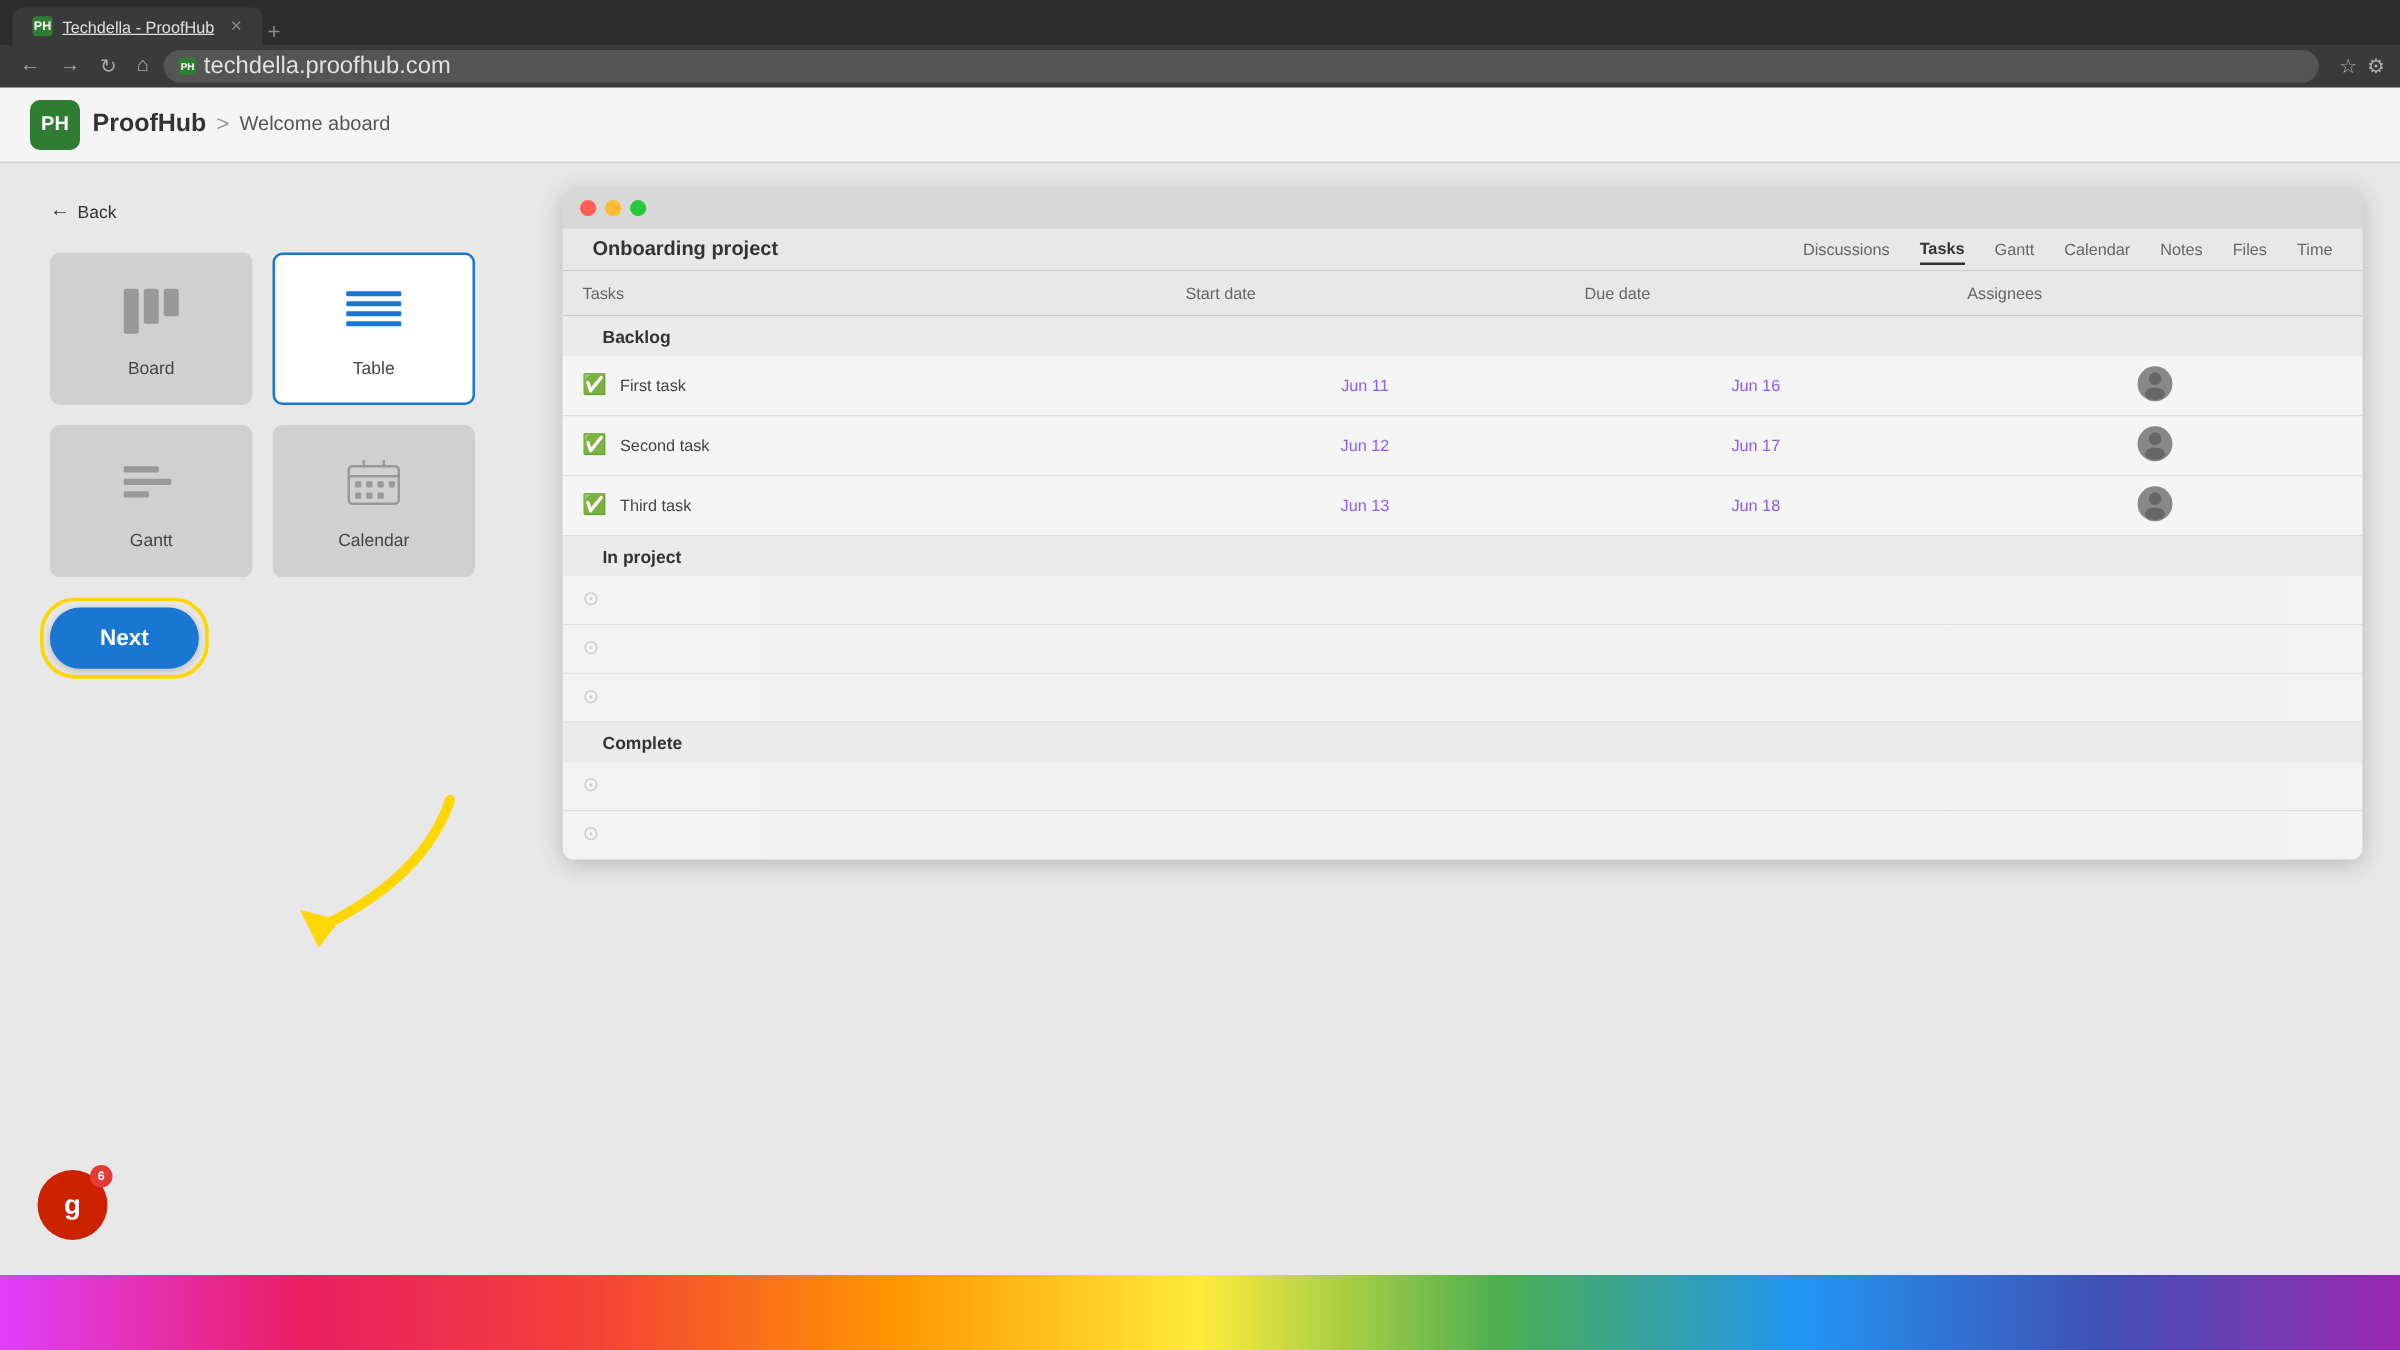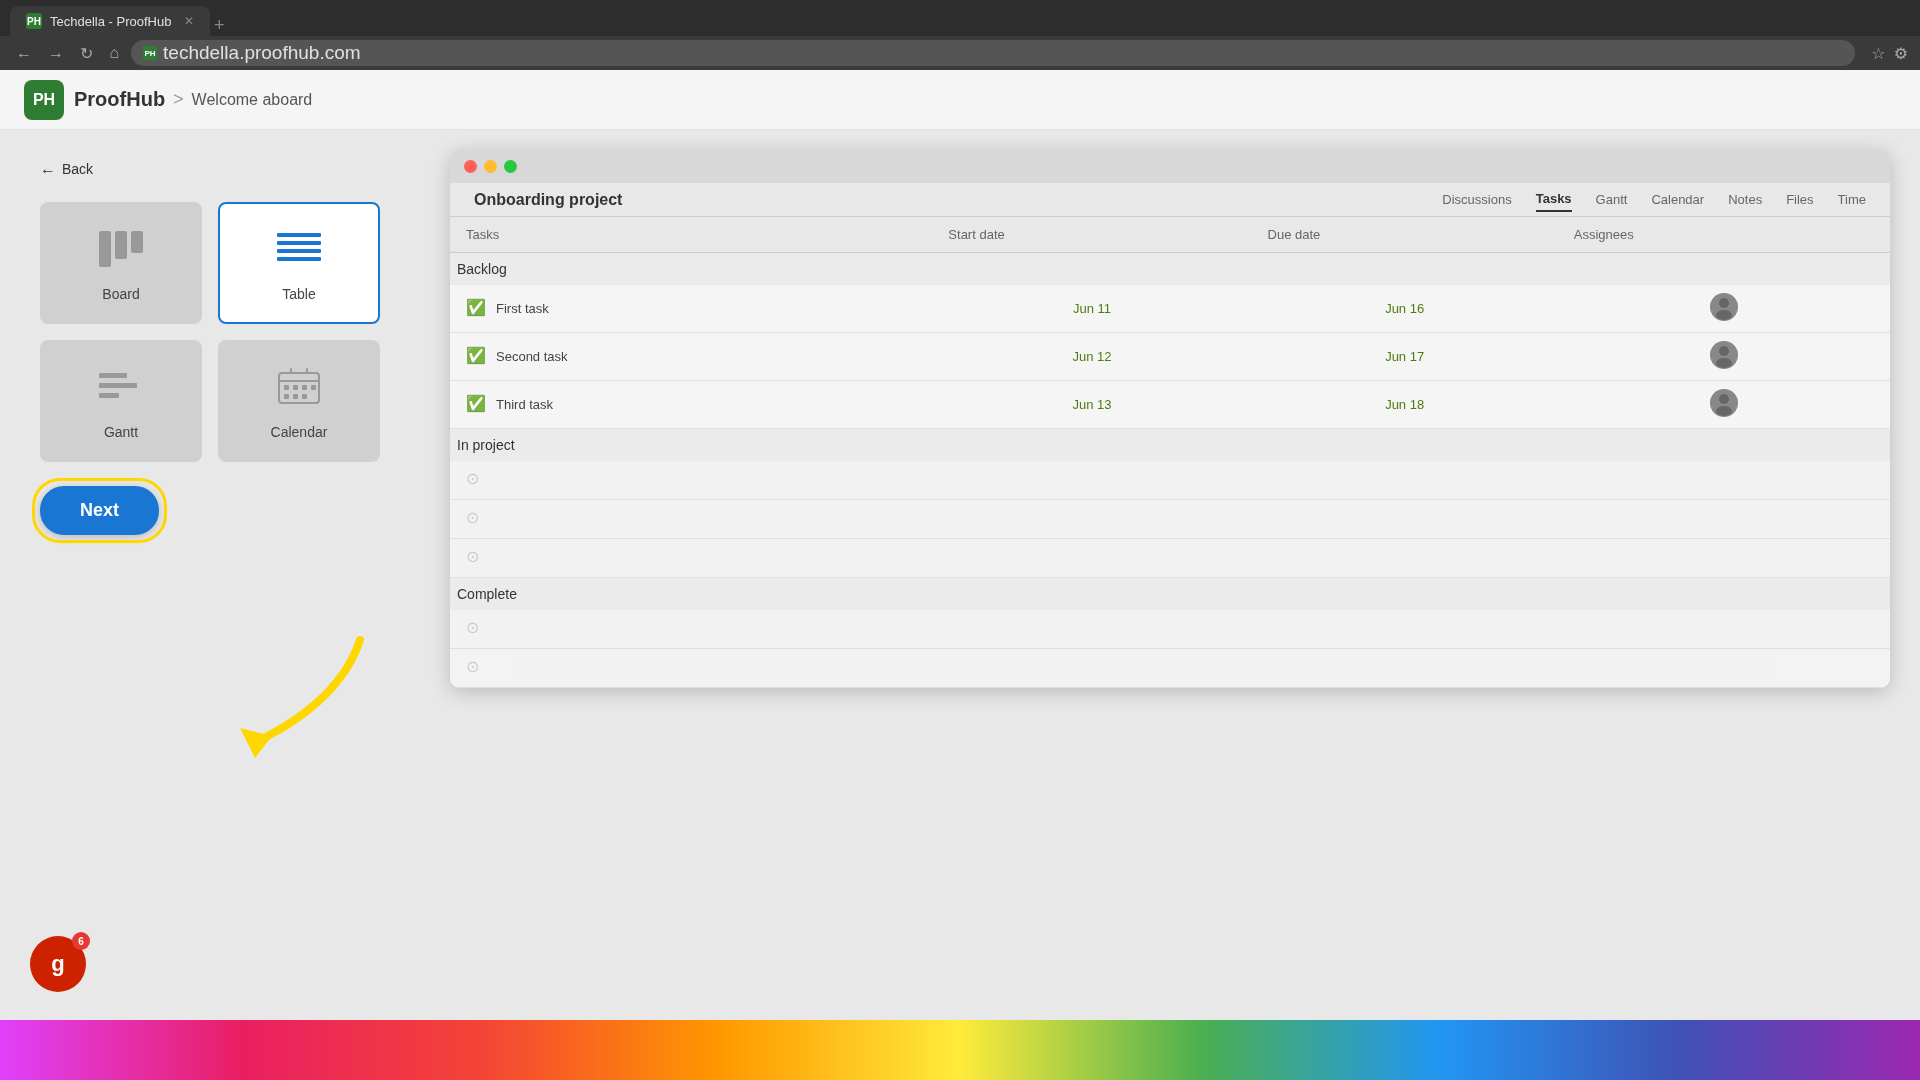--- a/index.html
+++ b/index.html
@@ -3,21 +3,21 @@
   <meta charset="utf-8">
   <style>
     * { box-sizing: border-box; margin: 0; padding: 0; }
     body { font-family: -apple-system, BlinkMacSystemFont, 'Segoe UI', sans-serif; background: #2d2d2d; width: 1920px; height: 1080px; overflow: hidden; }
 
     
     .browser-chrome { background: #3a3a3a; height: 70px; display: flex; flex-direction: column; }
     .tab-bar { background: #2d2d2d; height: 36px; display: flex; align-items: flex-end; padding: 0 10px; }
     .tab { background: #3a3a3a; border-radius: 8px 8px 0 0; padding: 8px 16px; display: flex; align-items: center; gap: 8px; min-width: 200px; height: 30px; }
     .tab-favicon { width: 16px; height: 16px; background: #2e7d32; border-radius: 3px; display: flex; align-items: center; justify-content: center; font-size: 10px; color: white; font-weight: bold; }
-    .tab-title { font-size: 13px; color: #e0e0e0; }
+    .tab-title { font-size: 13px; color: #e0e0e0; text-decoration: underline; }
     .tab-close { margin-left: auto; color: #888; font-size: 12px; cursor: pointer; }
     .new-tab-btn { color: #888; font-size: 18px; margin-left: 4px; cursor: pointer; background: none; border: none; }
 
     .address-bar-row { height: 34px; display: flex; align-items: center; padding: 0 12px; gap: 8px; }
     .nav-btn { background: none; border: none; color: #aaa; font-size: 16px; cursor: pointer; padding: 4px; }
     .address-bar { flex: 1; background: #555; border-radius: 16px; height: 26px; display: flex; align-items: center; padding: 0 12px; gap: 6px; }
     .address-favicon { width: 14px; height: 14px; background: #2e7d32; border-radius: 2px; display: flex; align-items: center; justify-content: center; font-size: 8px; color: white; font-weight: bold; }
     .address-text { font-size: 19px; color: #e0e0e0; }
     .browser-actions { display: flex; gap: 8px; margin-left: 8px; }
     .browser-action-btn { background: none; border: none; color: #aaa; font-size: 16px; cursor: pointer; }
@@ -69,23 +69,23 @@
     .preview-content { background: #f0f0f0; }
     .project-header { background: #e8e8e8; padding: 4px 24px; display: flex; align-items: center; border-bottom: 1px solid #ccc; }
     .project-name { font-size: 16px; font-weight: 600; color: #333; margin-right: auto; }
     .project-tabs { display: flex; gap: 24px; align-items: center; }
     .project-tab { font-size: 13px; color: #666; cursor: pointer; padding: 4px 0; }
     .project-tab.active { color: #333; font-weight: 600; border-bottom: 2px solid #333; }
 
     .task-table { width: 100%; border-collapse: collapse; }
     .task-table th { padding: 10px 16px; text-align: left; font-size: 13px; color: #666; font-weight: 500; background: #e8e8e8; border-bottom: 1px solid #ccc; }
     .task-table th:not(:first-child) { text-align: left; }
-    .section-row td { padding: 8px 7px; font-size: 14px; font-weight: 400; color: #333; background: #ebebeb; }
+    .section-row td { padding: 8px 32px; font-size: 14px; font-weight: 700; color: #333; background: #ebebeb; }
     .task-row td { padding: 8px 16px; font-size: 13px; color: #444; border-bottom: 1px solid #e0e0e0; background: #f5f5f5; }
-    .task-row td:not(:first-child) { text-align: center; color: #4d7c0f; }
+    .task-row td:not(:first-child) { text-align: center; color: #8b5cf6; }
     .task-name-cell { display: flex; align-items: center; gap: 8px; }
     .check-icon { width: 22px; height: 22px; color: #555; font-size: 16px; }
     .check-empty { width: 22px; height: 22px; color: #aaa; font-size: 16px; }
     .assignee-avatar { width: 28px; height: 28px; background: #888; border-radius: 50%; display: inline-flex; align-items: center; justify-content: center; }
 
     
     .bottom-bar { height: 60px; background: linear-gradient(to right, #e040fb, #e91e63, #f44336, #ff9800, #ffeb3b, #4caf50, #2196f3, #3f51b5, #9c27b0); }
 
     
     .grayed td { opacity: 0.5; }

